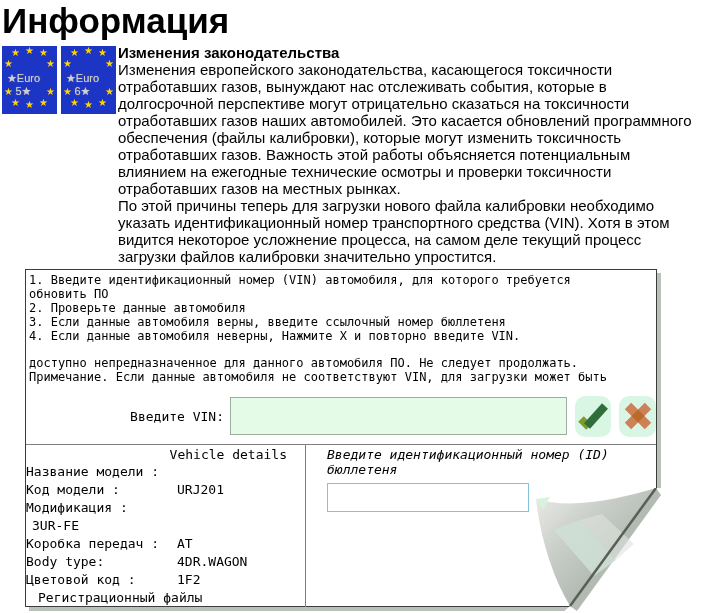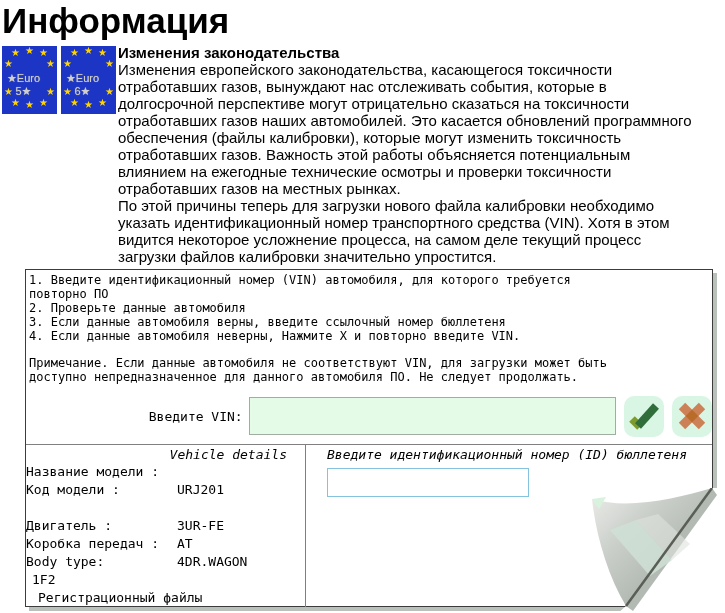--- a/index.html
+++ b/index.html
@@ -12,42 +12,42 @@
   .flags { position: absolute; left: 2px; top: 2px; display: flex; gap: 4px; }
   .flag { position: relative; width: 55px; height: 68px; background: #1d35c4; }
   .flag .st { position: absolute; color: #ffd400; font-size: 10px; line-height: 10px; }
   .flag-label { position: absolute; left: 0; right: 12px; top: 26px; text-align: center;
                 color: #cfcfcf; font-size: 11px; }
   .flag-label { text-shadow: 0 0 1px #9a9a9a; }
 
   .intro-text { margin-left: 118px; width: 576px; font-size: 15px; line-height: 17px; }
   .intro-heading { font-weight: bold; }
 
-  .panel { position: relative; margin: 4px 0 0 25px; width: 688px; height: 338px;
+  .panel { position: relative; margin: 4px 0 0 25px; width: 632px; height: 338px;
            border: 1px solid #3c3c3c; box-shadow: 4px 4px 0 rgba(130,140,130,0.55);
            font-family: "DejaVu Sans Mono", monospace; font-size: 12px; }
   .inst-block { padding: 3px 0 0 3px; }
   .inst-line { line-height: 14px; white-space: nowrap; }
   .note-block { padding: 13px 0 0 3px; }
   .note-line { line-height: 14px; white-space: nowrap; }
 
   .vin-row { display: flex; align-items: center; margin-top: 11px; height: 42px; }
   .vin-label { width: 228px; text-align: right; padding-right: 6px; font-size: 13px; }
   .vin-input { width: 376px; height: 38px; background: #e4fbe8; border: 1px solid #9fae9f;
                font-family: "DejaVu Sans Mono", monospace; font-size: 14px; padding: 0 6px; outline: none; }
   .icon-btn { width: 41px; height: 41px; margin-left: 8px; border: none; border-radius: 10px;
               background: #d9f6e5; display: flex; align-items: center; justify-content: center;
               cursor: pointer; padding: 0; }
   .icon-btn svg { display: block; }
 
   .divider-h { margin-top: 7px; border-top: 1px solid #808080; }
 
   .bottom-row { display: flex; height: 162px; }
   .veh-col { width: 280px; border-right: 1px solid #808080; padding-top: 2px; font-size: 13px; }
-  .veh-header { text-align: right; padding-right: 18px; font-style: italic; height: 16px; line-height: 16px; }
+  .veh-header { text-align: right; padding-right: 18px; height: 16px; line-height: 16px; }
   .veh-row { display: flex; height: 18px; line-height: 18px; }
   .veh-label { width: 145px; text-align: left; }
   .veh-value { padding-left: 6px; }
   .veh-footer { height: 18px; line-height: 18px; padding-left: 12px; }
 
   .bulletin-col { flex: 1; padding: 2px 0 0 21px; font-size: 13px; }
   .bulletin-label { font-style: italic; }
   .bulletin-input { display: block; margin-top: 6px; width: 202px; height: 29px;
                     border: 1px solid #85c2dd; font-family: "DejaVu Sans Mono", monospace;
                     font-size: 14px; padding: 0 5px; outline: none; }
@@ -92,29 +92,29 @@
     <div class="intro-heading">Изменения законодательства</div>
     <div>Изменения европейского законодательства, касающегося токсичности отработавших газов, вынуждают нас отслеживать события, которые в долгосрочной перспективе могут отрицательно сказаться на токсичности отработавших газов наших автомобилей. Это касается обновлений программного обеспечения (файлы калибровки), которые могут изменить токсичность отработавших газов. Важность этой работы объясняется потенциальным влиянием на ежегодные технические осмотры и проверки токсичности отработавших газов на местных рынках.</div>
     <div>По этой причины теперь для загрузки нового файла калибровки необходимо указать идентификационный номер транспортного средства (VIN). Хотя в этом видится некоторое усложнение процесса, на самом деле текущий процесс загрузки файлов калибровки значительно упростится.</div>
   </div>
 </div>
 
 <div class="panel">
 
   <div class="inst-block">
     <div class="inst-line">1. Введите идентификационный номер (VIN) автомобиля, для которого требуется</div>
-    <div class="inst-line">повторно ПО</div>
+    <div class="inst-line">обновить ПО</div>
     <div class="inst-line">2. Проверьте данные автомобиля</div>
     <div class="inst-line">3. Если данные автомобиля верны, введите ссылочный номер бюллетеня</div>
     <div class="inst-line">4. Если данные автомобиля неверны, Нажмите X и повторно введите VIN.</div>
   </div>
 
   <div class="note-block">
+    <div class="note-line">доступно непредназначенное для данного автомобиля ПО. Не следует продолжать.</div>
     <div class="note-line">Примечание. Если данные автомобиля не соответствуют VIN, для загрузки может быть</div>
-    <div class="note-line">доступно непредназначенное для данного автомобиля ПО. Не следует продолжать.</div>
   </div>
 
   <div class="vin-row">
     <div class="vin-label">Введите VIN:</div>
     <input class="vin-input" type="text" value="" style="">
     <button class="icon-btn">
       <svg width="34" height="34" viewBox="0 0 34 34">
         <path d="M5 20 L13 28" stroke="#7d9a2d" stroke-width="8" fill="none"></path>
         <path d="M11 27 L29 7" stroke="#2f6e3a" stroke-width="8" fill="none"></path>
       </svg>
@@ -135,35 +135,36 @@
       <div class="veh-header">Vehicle details</div>
       <div class="veh-row">
         <div class="veh-label">Название модели :</div>
         <div class="veh-value"></div>
       </div>
       <div class="veh-row">
         <div class="veh-label">Код модели :</div>
         <div class="veh-value">URJ201</div>
       </div>
       <div class="veh-row">
+        <div class="veh-label">Модификация :</div>
         <div class="veh-value"></div>
       </div>
       <div class="veh-row">
-        <div class="veh-label">Двигатель :</div>
         <div class="veh-value">3UR-FE</div>
       </div>
       <div class="veh-row">
         <div class="veh-label">Коробка передач :</div>
         <div class="veh-value">AT</div>
       </div>
       <div class="veh-row">
         <div class="veh-label">Body type:</div>
         <div class="veh-value">4DR.WAGON</div>
       </div>
       <div class="veh-row">
+        <div class="veh-label">Цветовой код :</div>
         <div class="veh-value">1F2</div>
       </div>
       <div class="veh-footer">Регистрационный файлы</div>
     </div>
 
     <div class="bulletin-col">
       <div class="bulletin-label">Введите идентификационный номер (ID) бюллетеня</div>
       <input class="bulletin-input" type="text" value="" style="">
     </div>
   </div>

